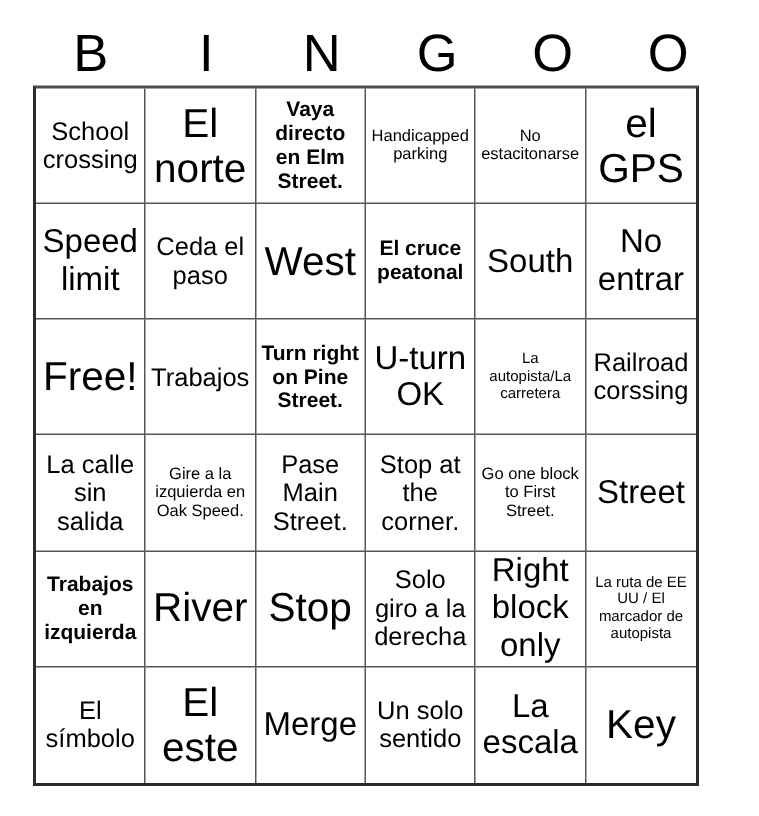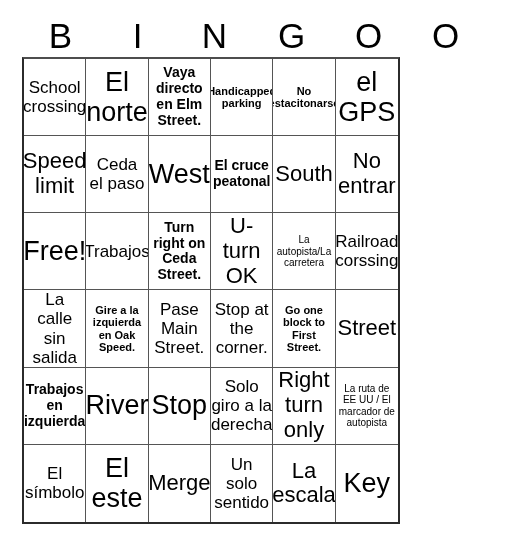--- a/index.html
+++ b/index.html
@@ -40,21 +40,21 @@
     line-height: 1;
     color: #000000;
     font-weight: 400;
   }
 
   
   #grid {
     position: absolute;
     left: 22px;
     top: 57px;
-    width: 378px;
+    width: 444px;
     height: 467px;
     display: grid;
     grid-template-columns: repeat(6, 1fr);
     grid-template-rows: repeat(6, 1fr);
     border-top: 2px solid #4d4d4d;
     border-left: 2px solid #2b2b2b;
     border-right: 2px solid #2b2b2b;
     border-bottom: 2px solid #2b2b2b;
     box-sizing: border-box;
     background: #ffffff;
@@ -75,21 +75,21 @@
     hyphens: none;
   }
   .cell:nth-child(6n) { border-right: none; }
   .cell:nth-child(n+31) { border-bottom: none; }
 
   
   .fs-xl  { font-size: 27px; }
   .fs-lg  { font-size: 22px; }
   .fs-md  { font-size: 17px; }
   .fs-sm  { font-size: 14px; font-weight: bold; }
-  .fs-xs  { font-size: 11px; font-weight: bold; }
+  .fs-xs  { font-size: 11px; }
   .fs-xxs { font-size: 10px; }
 </style>
 </head>
 <body>
 
 <div id="card">
 
   <div id="header">
     <div class="hdr-cell">B</div>
     <div class="hdr-cell">I</div>
@@ -107,35 +107,35 @@
       <div class="cell fs-xs">No estacitonarse</div>
       <div class="cell fs-xl">el GPS</div>
       <div class="cell fs-lg">Speed limit</div>
       <div class="cell fs-md">Ceda el paso</div>
       <div class="cell fs-xl">West</div>
       <div class="cell fs-sm">El cruce peatonal</div>
       <div class="cell fs-lg">South</div>
       <div class="cell fs-lg">No entrar</div>
       <div class="cell fs-xl">Free!</div>
       <div class="cell fs-md">Trabajos</div>
-      <div class="cell fs-sm">Turn right on Ceda Street.</div>
+      <div class="cell fs-sm">Turn right on Pine Street.</div>
       <div class="cell fs-lg">U-turn OK</div>
       <div class="cell fs-xxs">La autopista/La carretera</div>
       <div class="cell fs-md">Railroad corssing</div>
       <div class="cell fs-md">La calle sin salida</div>
       <div class="cell fs-xs">Gire a la izquierda en Oak Speed.</div>
       <div class="cell fs-md">Pase Main Street.</div>
       <div class="cell fs-md">Stop at the corner.</div>
       <div class="cell fs-xs">Go one block to First Street.</div>
       <div class="cell fs-lg">Street</div>
       <div class="cell fs-sm">Trabajos en izquierda</div>
       <div class="cell fs-xl">River</div>
       <div class="cell fs-xl">Stop</div>
       <div class="cell fs-md">Solo giro a la derecha</div>
-      <div class="cell fs-lg">Right turn only</div>
+      <div class="cell fs-lg">Right block only</div>
       <div class="cell fs-xxs">La ruta de EE UU / El marcador de autopista</div>
       <div class="cell fs-md">El símbolo</div>
       <div class="cell fs-xl">El este</div>
       <div class="cell fs-lg">Merge</div>
       <div class="cell fs-md">Un solo sentido</div>
       <div class="cell fs-lg">La escala</div>
       <div class="cell fs-xl">Key</div>
     </div>
 
 </div>

